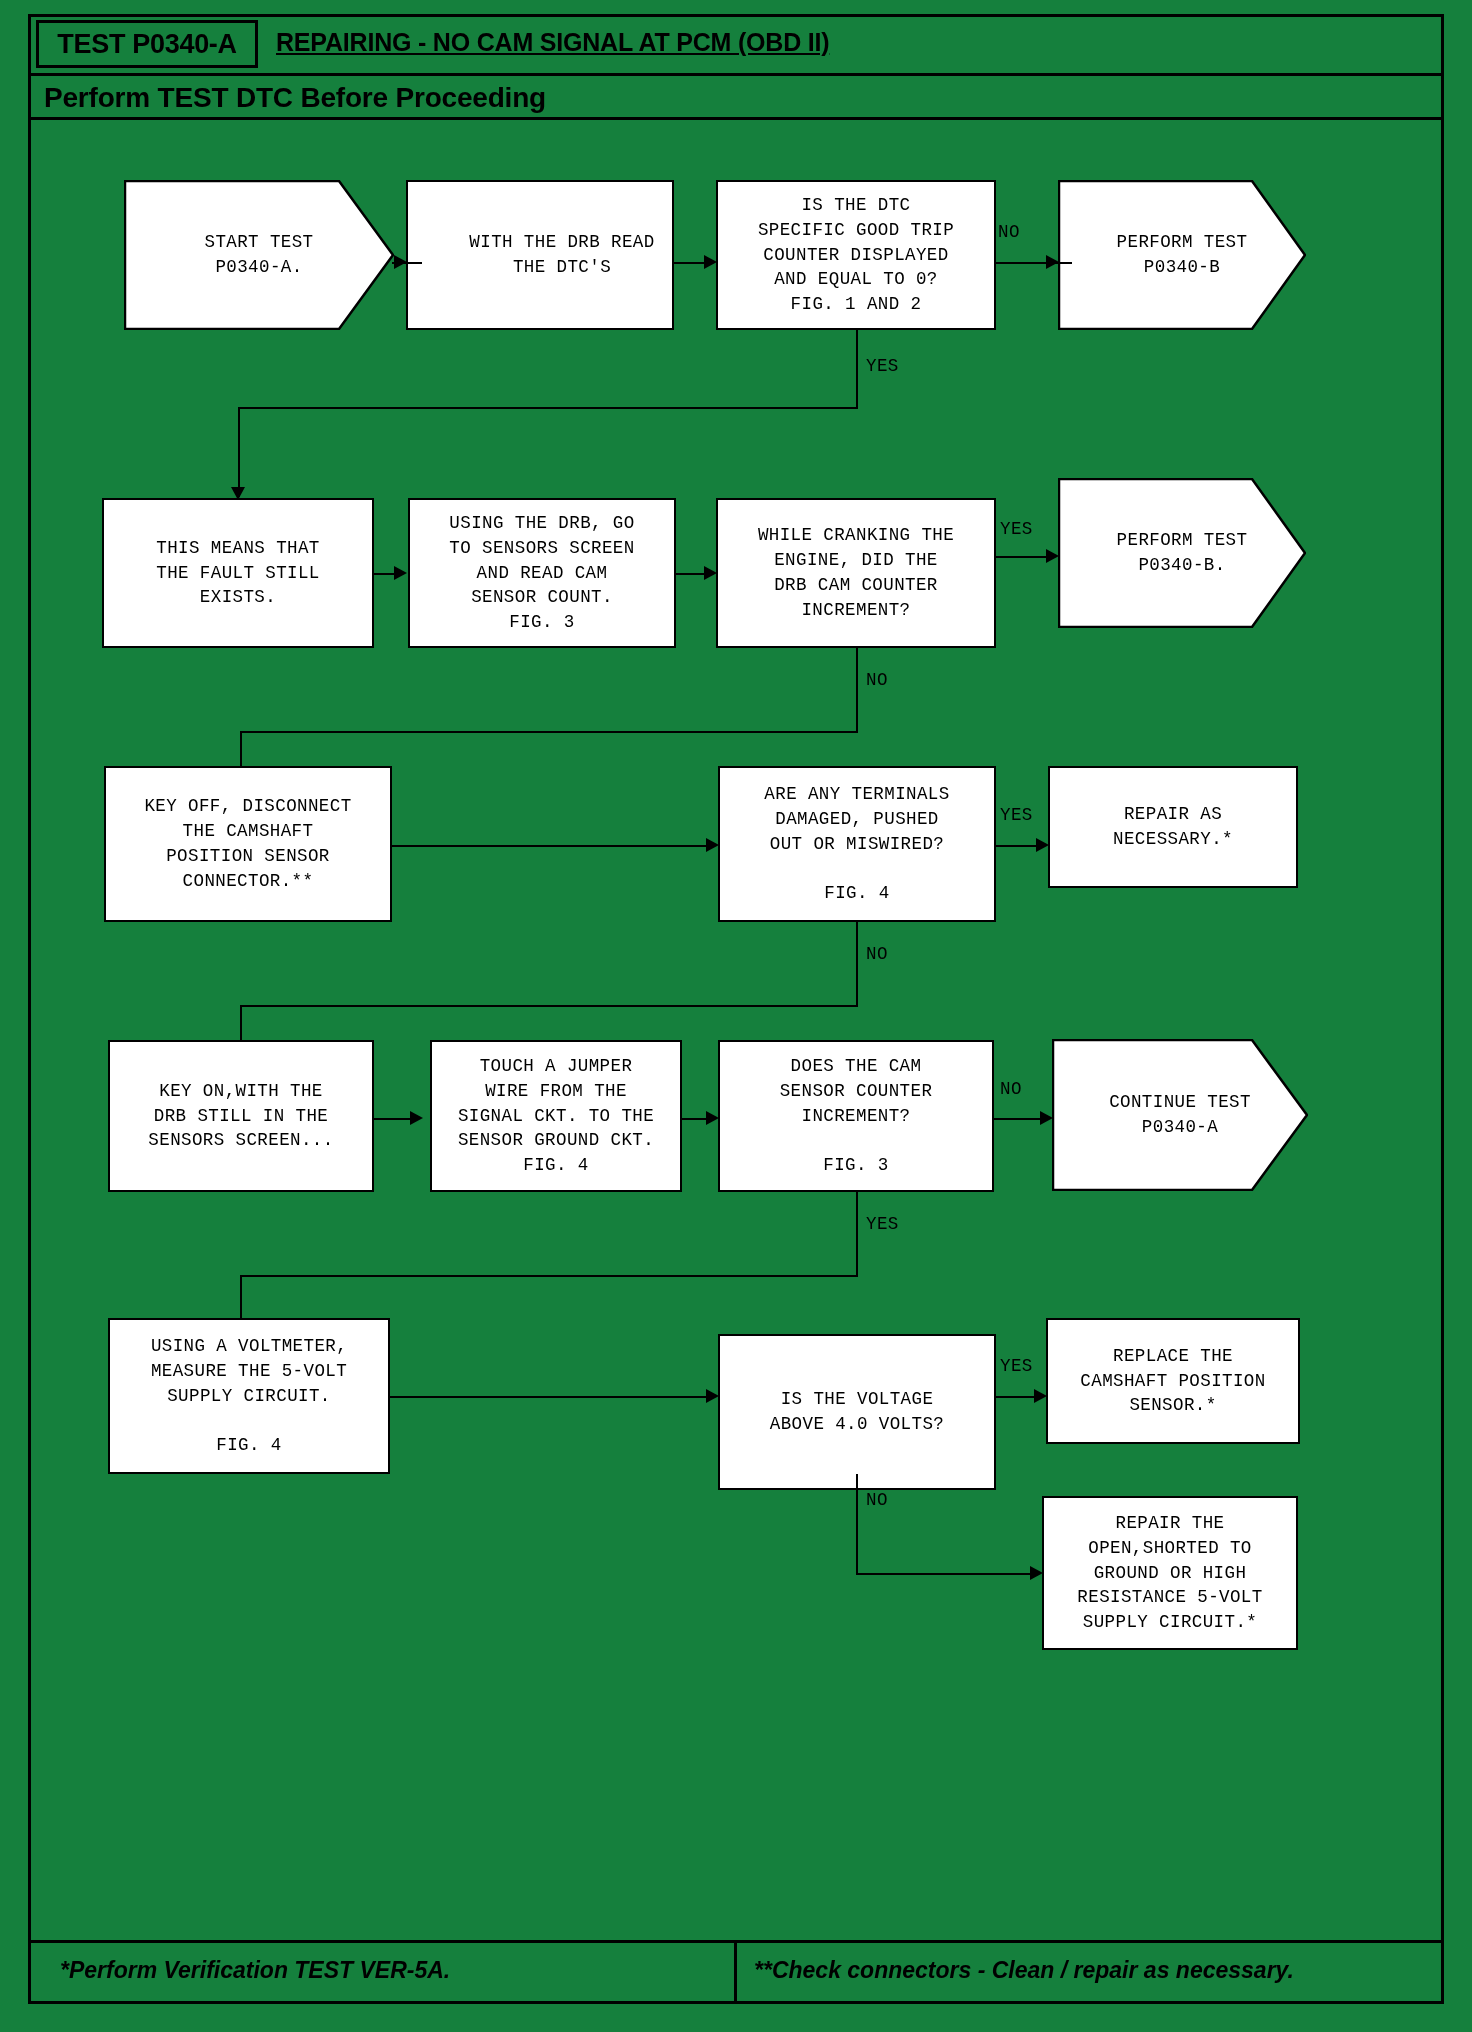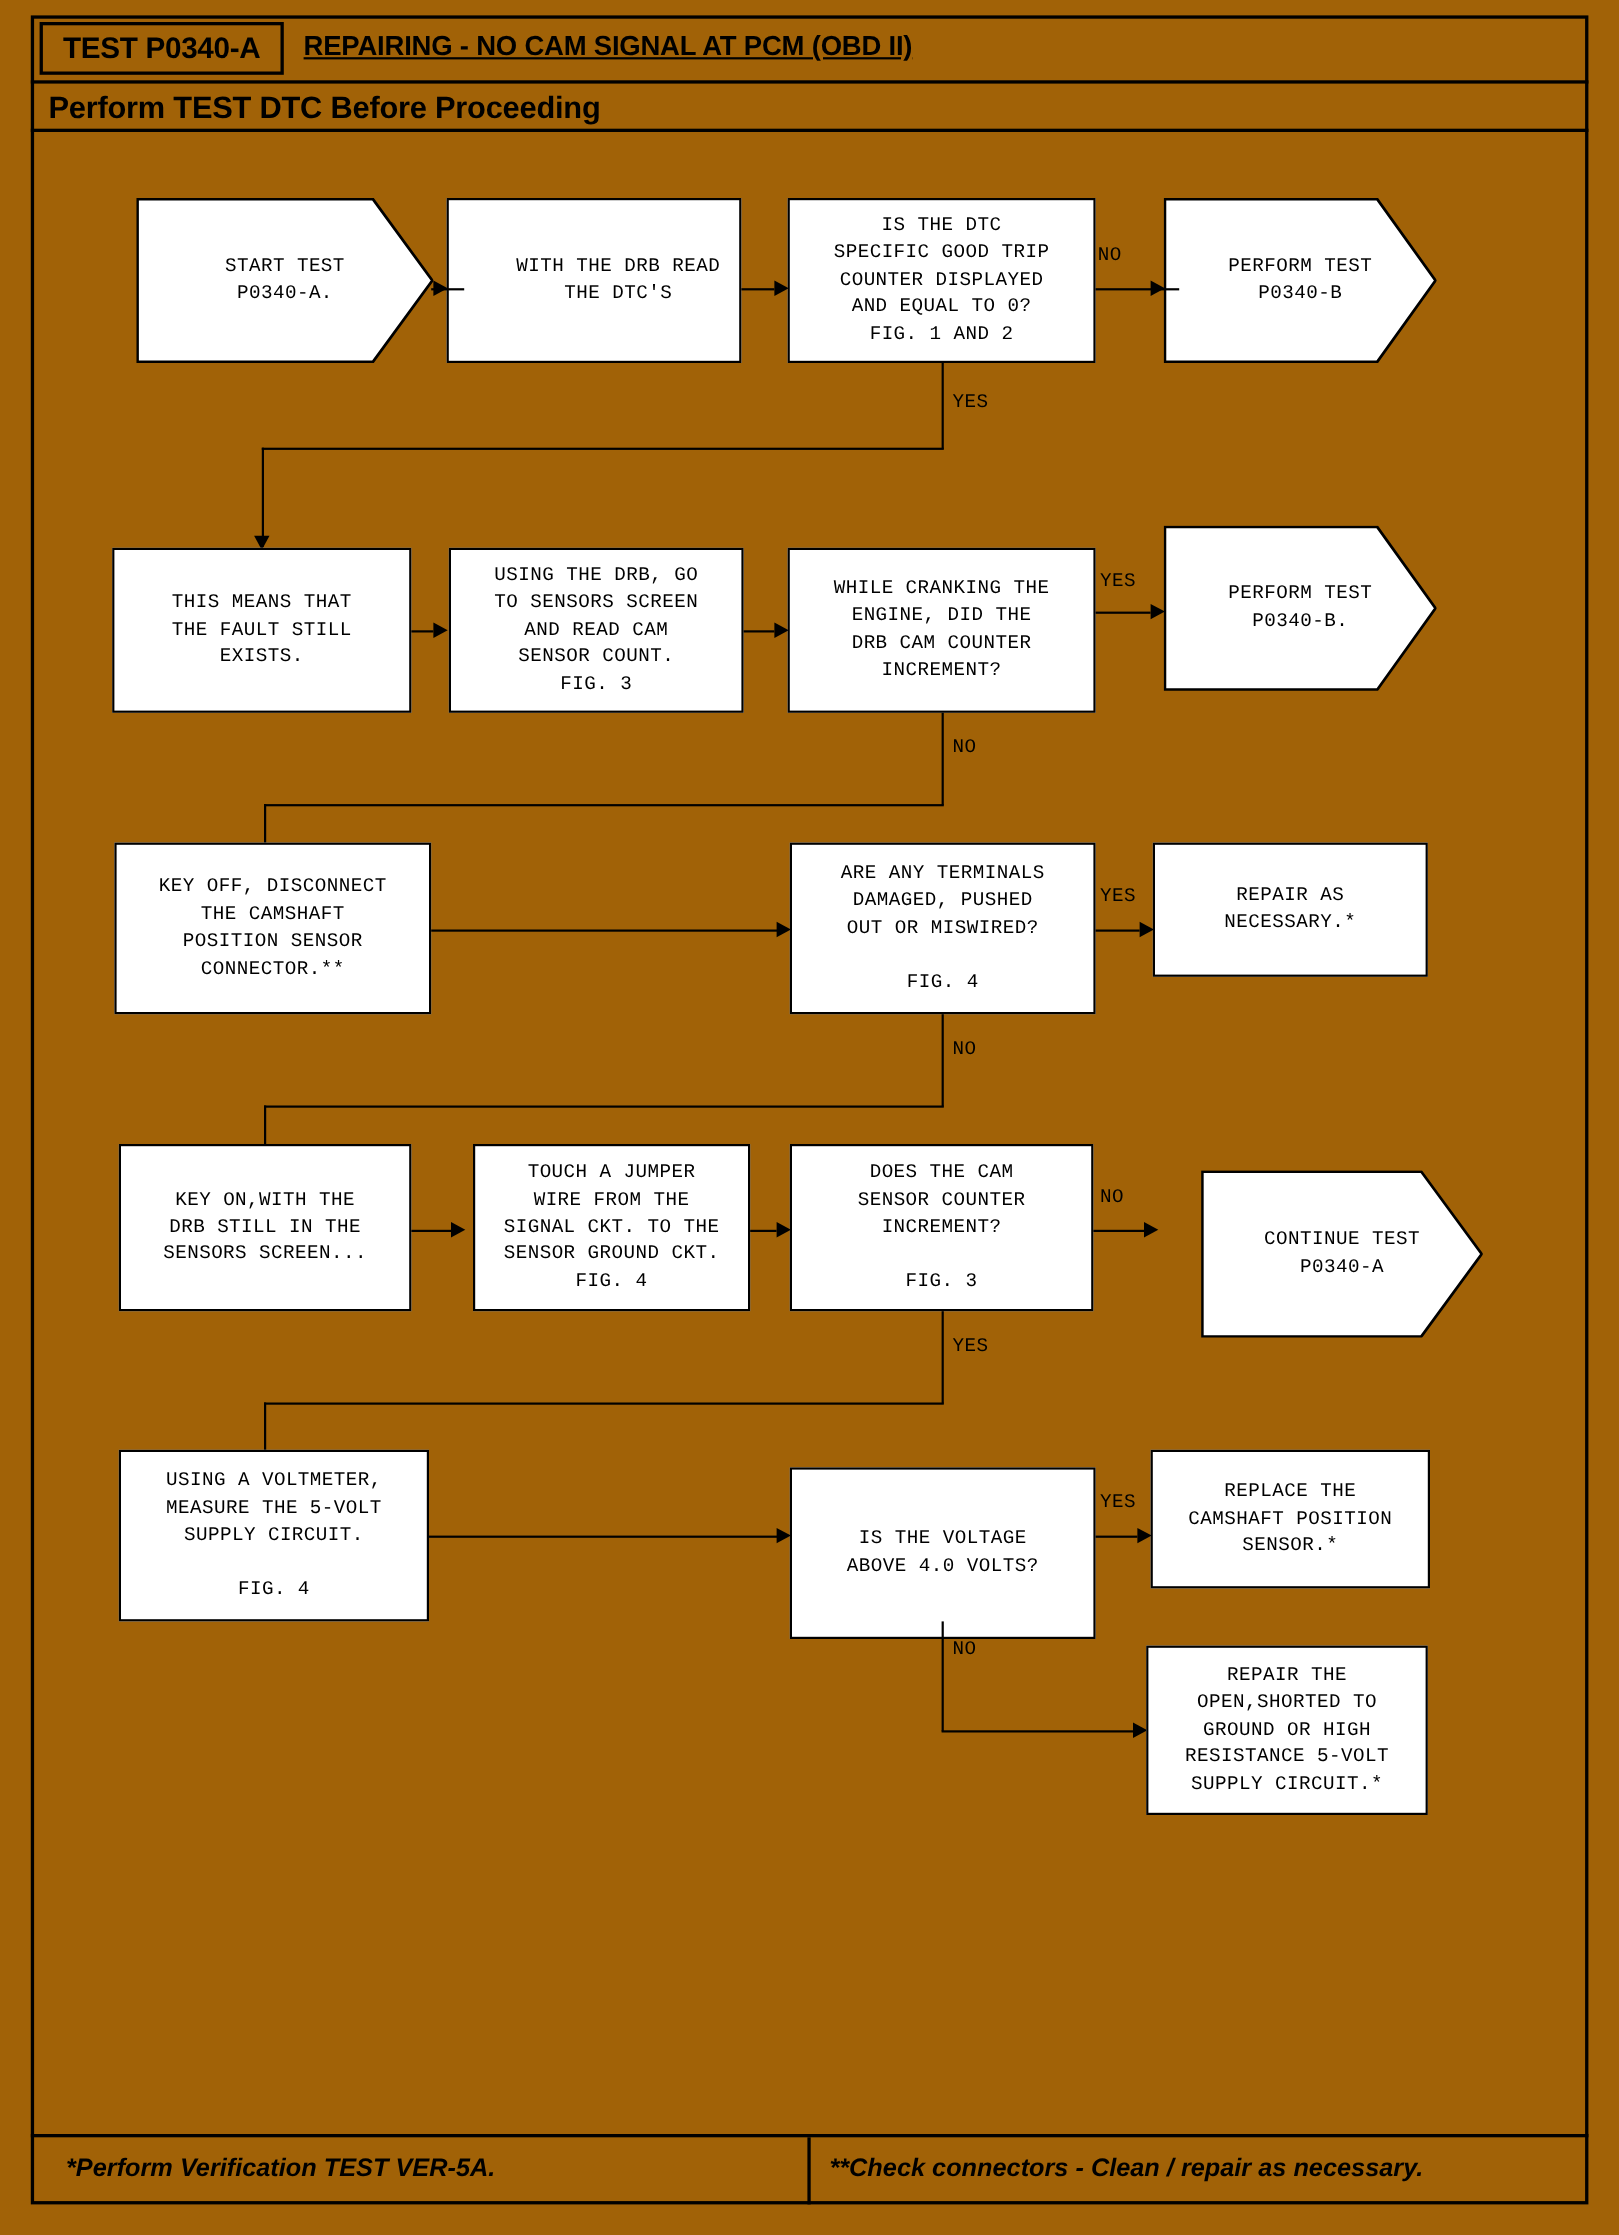--- a/index.html
+++ b/index.html
@@ -8,21 +8,21 @@
     background: #ffffff;
   }
   body {
     font-family: "Liberation Sans", sans-serif;
     color: #000;
   }
   #page {
     position: relative;
     width: 1472px;
     height: 2032px;
-    background: #a16207;
+    background: #15803d;
     overflow: hidden;
   }
 
   
   .outer-frame {
     position: absolute;
     left: 28px;
     top: 14px;
     width: 1416px;
     height: 1990px;
@@ -342,21 +342,21 @@
   </div>
 
   <div class="node" style="left:718px; top:1040px; width:276px; height:152px;">
     <div class="txt">DOES THE CAM
 SENSOR COUNTER
 INCREMENT?
 
 FIG. 3</div>
   </div>
 
-  <div class="node arrowshape" style="left:1052px; top:1064px; width:256px; height:152px;margin-left:40px;">
+  <div class="node arrowshape" style="left:1052px; top:1039px; width:256px; height:152px;">
     <svg class="shape" viewBox="0 0 256 152" preserveAspectRatio="none">
       <polygon points="1,1 200,1 255,76 200,151 1,151" fill="#fff" stroke="#000" stroke-width="2.5"></polygon>
     </svg>
     <div class="txt">CONTINUE TEST
 P0340-A</div>
   </div>
 
   <div class="hline" style="left:374px; top:1118px; width:36px;"></div>
   <div class="arrowhead-r" style="left:410px; top:1111px;"></div>
 

